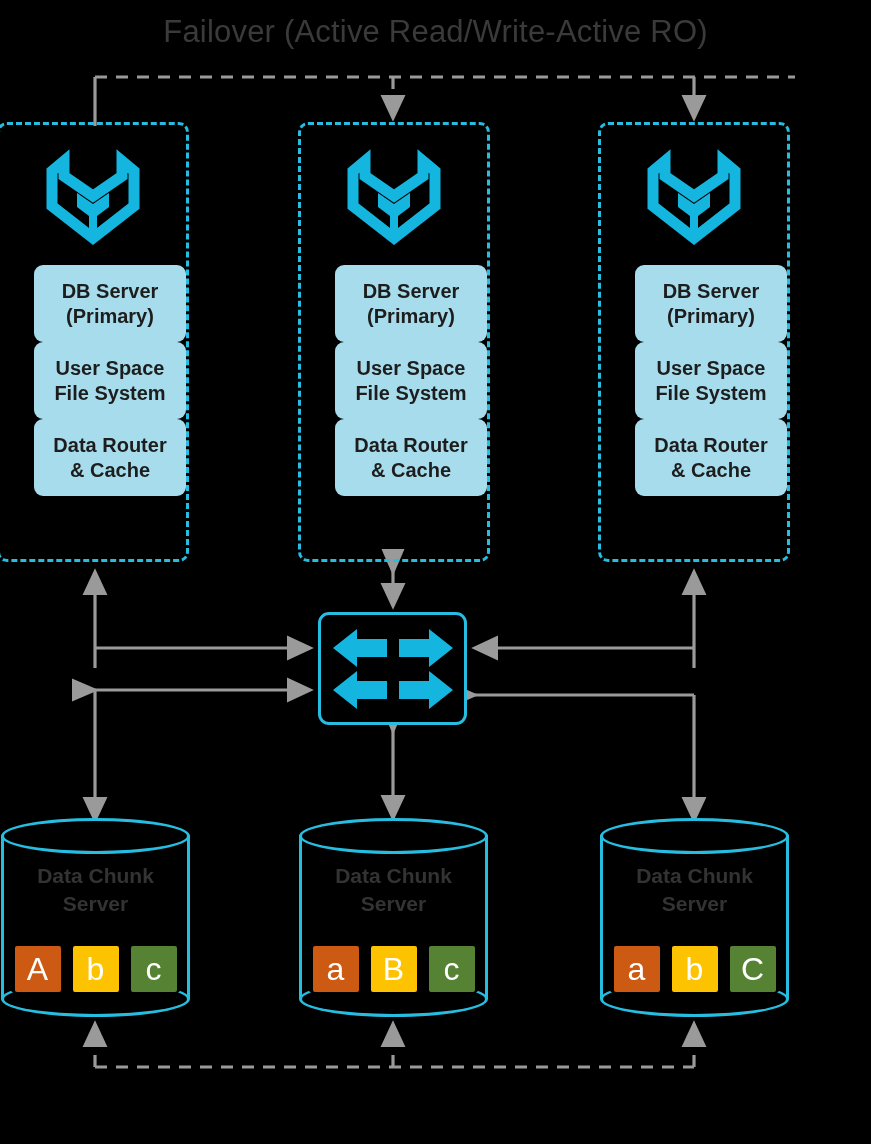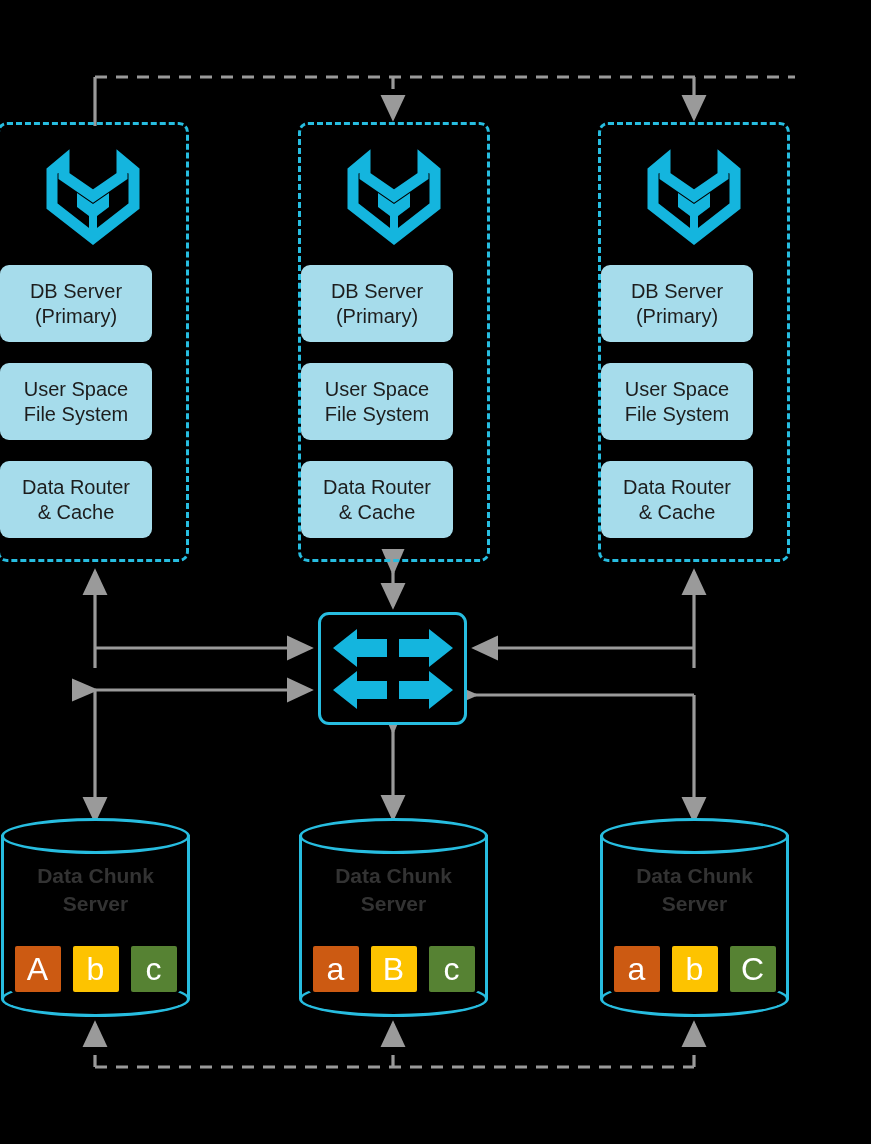--- a/index.html
+++ b/index.html
@@ -29,21 +29,21 @@
     border-radius:10px;
     box-sizing:border-box;
   }
   .logo{
     position:absolute;left:0;top:18px;width:100%;
     display:flex;justify-content:center;
   }
   .logo svg{display:block;}
   .boxes{
     position:absolute;left:0;right:0;top:140px;
-    display:flex;flex-direction:column;align-items:flex-start;gap:21px;
+    display:flex;flex-direction:column;align-items:flex-end;font-weight:bold;
   }
   .sbox{
     width:152px;height:77px;
     background:#a6dceb;border-radius:9px;
     display:flex;flex-direction:column;align-items:center;justify-content:center;
     color:#1d1d1d;font-size:20px;line-height:1.25;text-align:center;
   }
   .sbox span{display:block;white-space:nowrap;}
 
   
@@ -82,20 +82,21 @@
     width:46px;height:46px;border-radius:2px;
     display:flex;align-items:center;justify-content:center;
     color:#fff;font-size:32px;line-height:1;
   }
 </style>
 </head>
 <body>
 
 <div id="diagram">
 
+  <div class="title">Failover (Active Read/Write-Active RO)</div>
 
   <svg class="wires" viewBox="0 0 871 1144" width="871" height="1144" aria-hidden="true">
     <defs>
       <marker id="ah" markerWidth="9" markerHeight="9" refX="7.2" refY="4.5" orient="auto">
         <path d="M0,0.6 L8.4,4.5 L0,8.4 z" fill="#9a9a9a"></path>
       </marker>
       <marker id="ahs" markerWidth="9" markerHeight="9" refX="7.2" refY="4.5" orient="auto">
         <path d="M0,0.9 L8.4,4.5 L0,8.1 z" fill="#9a9a9a"></path>
       </marker>
     </defs>

